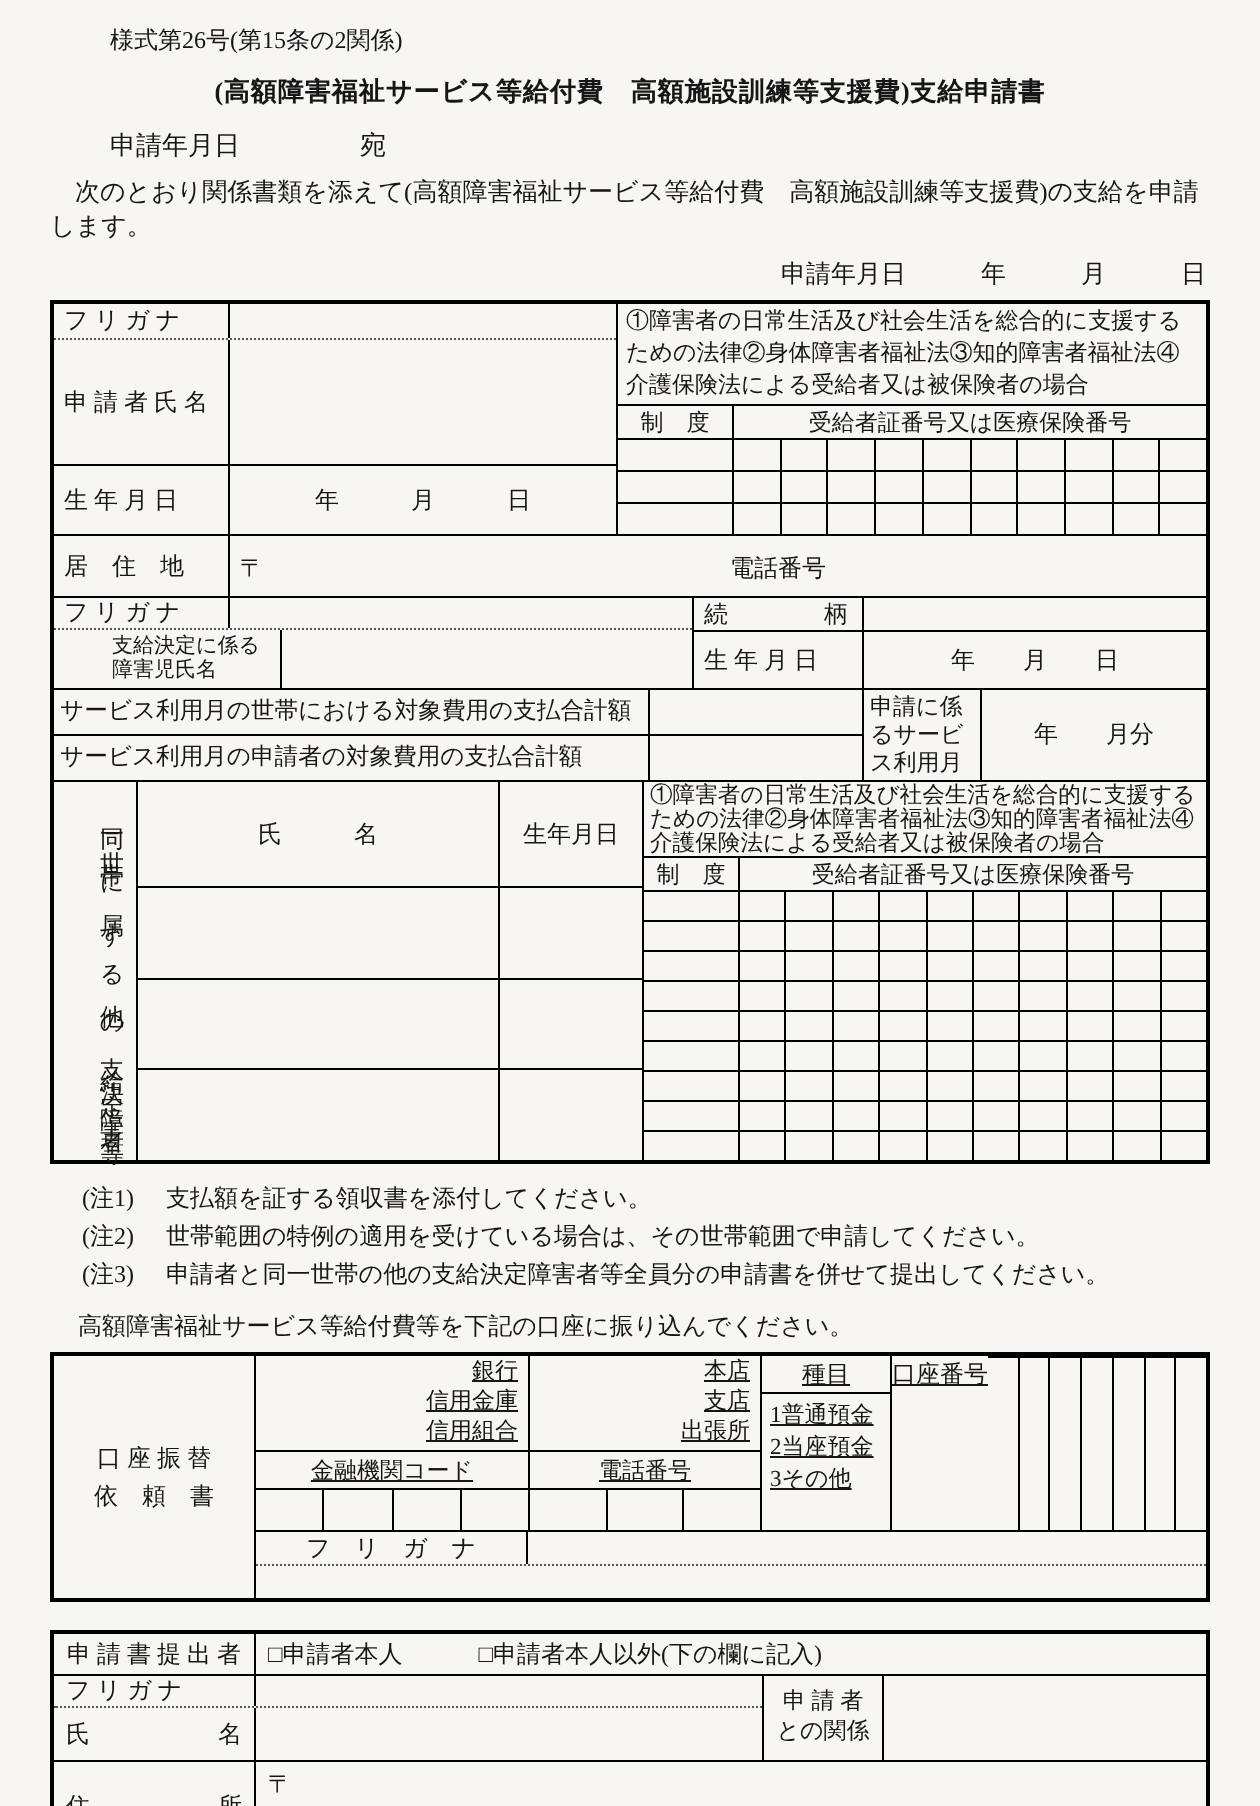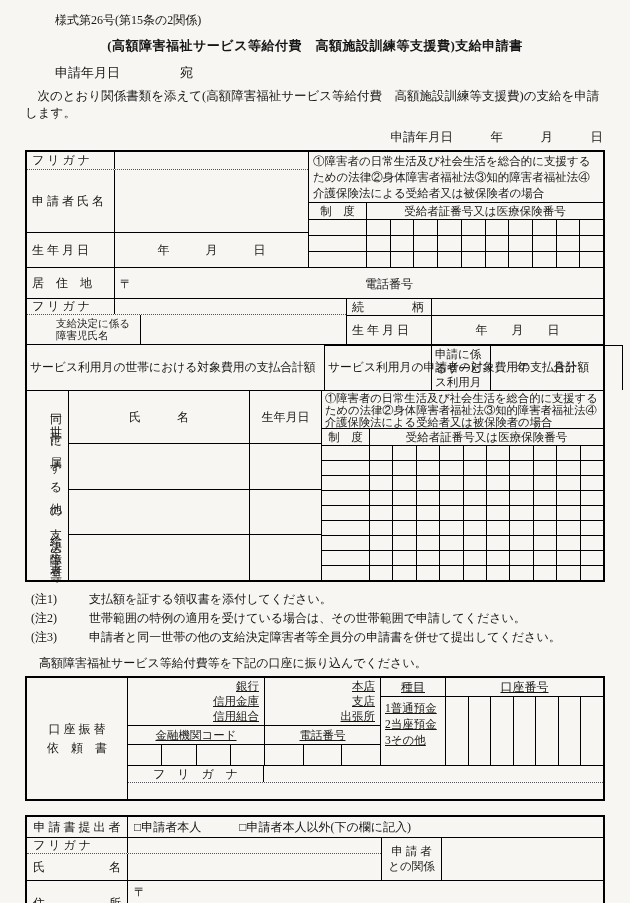--- a/index.html
+++ b/index.html
@@ -55,21 +55,21 @@
   .secB-left { width:319px; display:flex; flex-direction:column; }
   .rowB1 { height:16px; display:flex; border-bottom:1px dotted #555; }
   .rowB2 { flex:1; display:flex;padding-left:26px; }
   .childlab { font-size:10.5px; line-height:12px; padding:1px 3px; display:flex; align-items:center; }
   .secB-right { flex:1; border-left:1px solid #000; display:flex; flex-direction:column; }
   .rowB3 { height:16px; display:flex; }
   .rowB4 { flex:1; display:flex; border-top:1px solid #000; }
   .relcol { width:85px; border-right:1px solid #000; padding:0 5px; display:flex; align-items:center; }
 
   .secC { display:flex; height:46px; border-top:1px solid #000; }
-  .secC-left { width:404px; display:flex; flex-direction:row; }
+  .secC-left { width:404px; display:flex; flex-direction:column; }
   .rowC { flex:1; display:flex; }
   .rowC + .rowC { border-top:1px solid #000; }
   .totlab { width:298px; border-right:1px solid #000; font-size:11.8px; display:flex; align-items:center; padding:0 3px; white-space:nowrap; }
   .secC-right { flex:1; border-left:1px solid #000; display:flex; }
   .svcmonth { width:59px; border-right:1px solid #000; font-size:11.5px; line-height:14px; padding:2px 3px; display:flex; align-items:center; }
 
   .secD { display:flex; height:190px; border-top:1px solid #000; }
   .vertlab { width:42px; border-right:1px solid #000; writing-mode:vertical-rl; display:flex; justify-content:center; padding:4px 2px; }
   .vline { letter-spacing:6px; font-size:12px; text-align:center; line-height:20px; }
   .d-name { width:180px; display:flex; flex-direction:column; }
@@ -77,33 +77,33 @@
   .d-hdr { height:52px; display:flex; align-items:center; justify-content:center; }
   .pcells { flex:1; display:flex; flex-direction:column; }
   .pcell { flex:1; border-top:1px solid #000; }
   .secD-right { flex:1; border-left:1px solid #000; display:flex; flex-direction:column; }
   .notice2 { height:37px; font-size:11.3px; line-height:12.2px; padding:1px 3px 0 3px; }
   .dgrid9 { flex:1; display:flex; flex-direction:column; }
   .dwide2 { width:47px; }
 
   
   .notes { margin-top:8px; font-size:12px; line-height:19px; }
-  .note-line { display:flex; margin-left:6px;gap:16px; }
+  .note-line { display:flex; margin-left:16px; }
   .note-no { width:42px; }
 
   
   .bank-instr { margin:8px 0 4px 14px; font-size:12px; }
   .bank { height:125px; display:flex; }
   .bk-lbl { width:101px; border-right:1px solid #000; display:flex; flex-direction:column; justify-content:center; align-items:center; line-height:19px; }
   .bk-main { flex:1; display:flex; flex-direction:column; }
   .bk-top { height:87px; display:flex;text-decoration:underline; }
   .bk-c1 { width:136px; display:flex; flex-direction:column; }
   .bk-c2 { width:116px; border-left:1px solid #000; display:flex; flex-direction:column; }
   .bk-c3 { width:65px; border-left:1px solid #000; display:flex; flex-direction:column; }
-  .bk-c4 { flex:1; border-left:1px solid #000; display:flex; flex-direction:column; }
+  .bk-c4 { flex:1; border-left:1px solid #000; display:flex; flex-direction:row; }
   .bnk-names { height:47px; text-align:right; padding:1px 5px; font-size:11.5px; line-height:15px; }
   .code-hdr { height:19px; border-top:1px solid #000; font-size:11.5px; }
   .code-boxes { flex:1; border-top:1px solid #000; display:flex; }
   .cbox { flex:1; }
   .cbox + .cbox { border-left:1px solid #000; }
   .type-hdr { height:18px; font-size:12px; }
   .type-opts { flex:1; border-top:1px solid #000; font-size:11.5px; line-height:16px; padding:3px 0 0 4px; }
   .acct-hdr { height:18px; font-size:12px; }
   .acct-boxes { flex:1; border-top:1px solid #000; display:flex; }
   .bk-furi { height:18px; border-top:1px solid #000; border-bottom:1px dotted #555; display:flex; }

